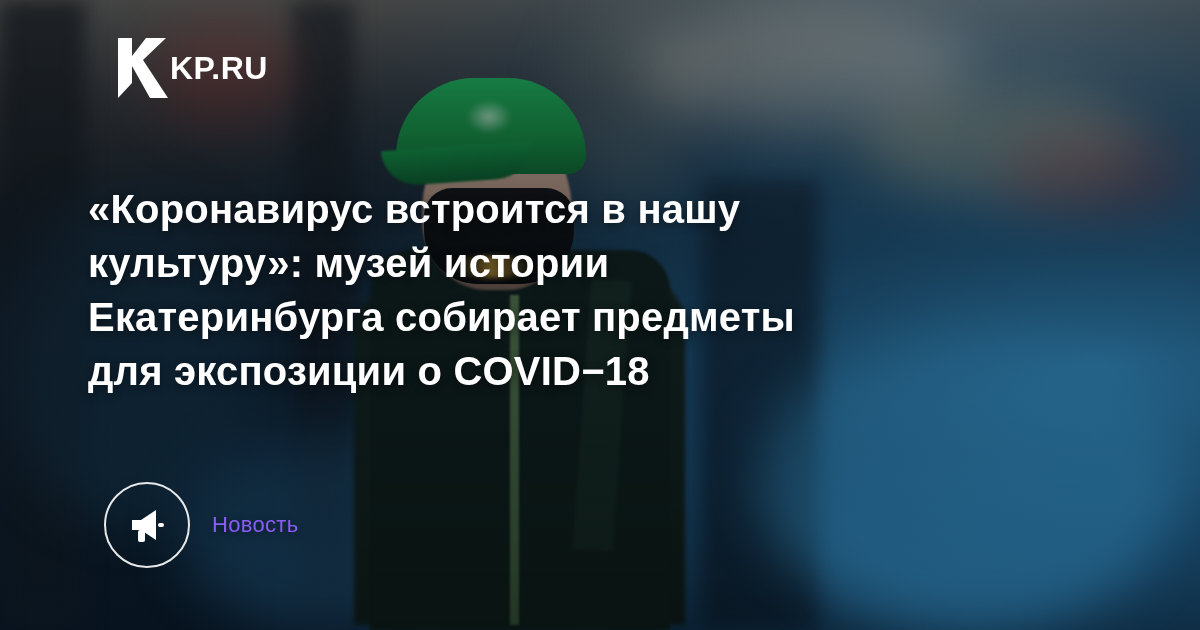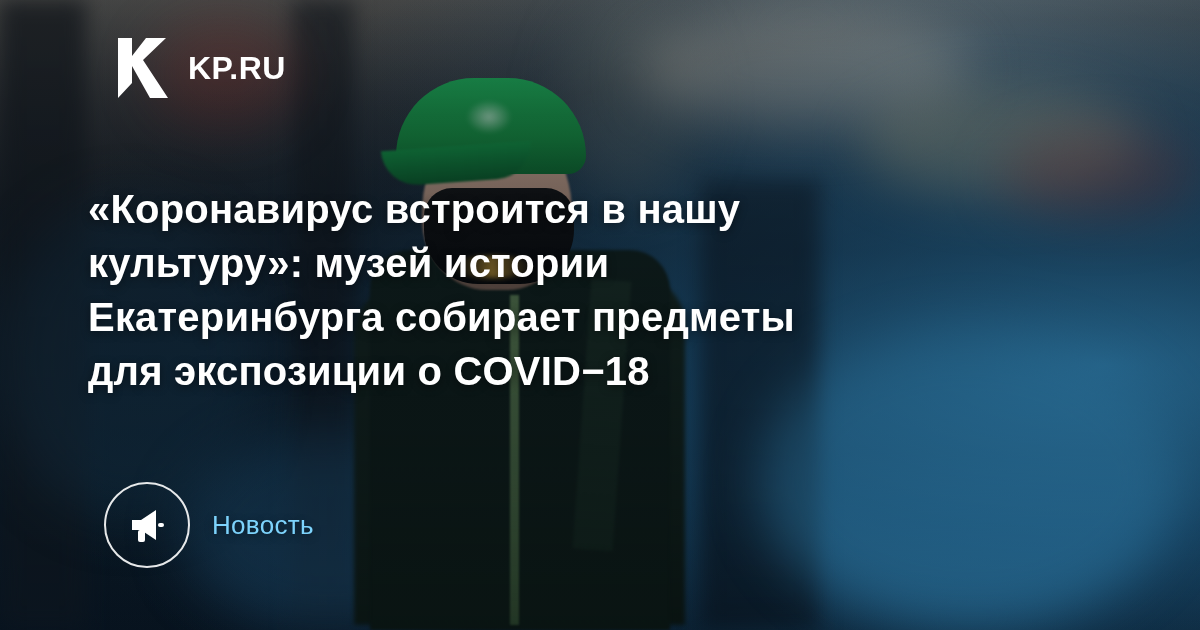--- a/index.html
+++ b/index.html
@@ -128,21 +128,21 @@
   .scrim {
     position: absolute; inset: 0;
     background: linear-gradient(180deg, rgba(3,10,18,0.10) 0%, rgba(3,10,18,0.28) 18%, rgba(3,10,18,0.42) 40%, rgba(3,10,18,0.30) 72%, rgba(3,10,18,0.10) 100%);
   }
 
   
   .overlay { position: absolute; inset: 0; }
 
   .brand {
     position: absolute; left: 110px; top: 36px;
-    display: flex; align-items: center; gap: 18px;
+    display: flex; align-items: center; 
   }
   .brand-mark { width: 60px; height: 64px; display: block; }
   .brand-text {
     color: #ffffff;
     font-size: 32px;
     font-weight: 700;
     letter-spacing: 0.5px;
     line-height: 1;
   }
 
@@ -160,22 +160,22 @@
   .badge-row {
     position: absolute; left: 104px; top: 482px;
     display: flex; align-items: center; gap: 22px;
   }
   .badge-circle {
     width: 82px; height: 82px; border-radius: 50%;
     border: 2px solid rgba(255,255,255,0.9);
     display: flex; align-items: center; justify-content: center;
   }
   .badge-label {
-    color: #7dd3fc;
-    font-size: 26px;
+    color: #8b5cf6;
+    font-size: 22px;
     font-weight: 400;
     letter-spacing: 0.3px;
     text-shadow: 0 2px 8px rgba(0,0,0,0.4);
   }
 </style>
 </head>
 <body>
 
 <div class="card">
 

